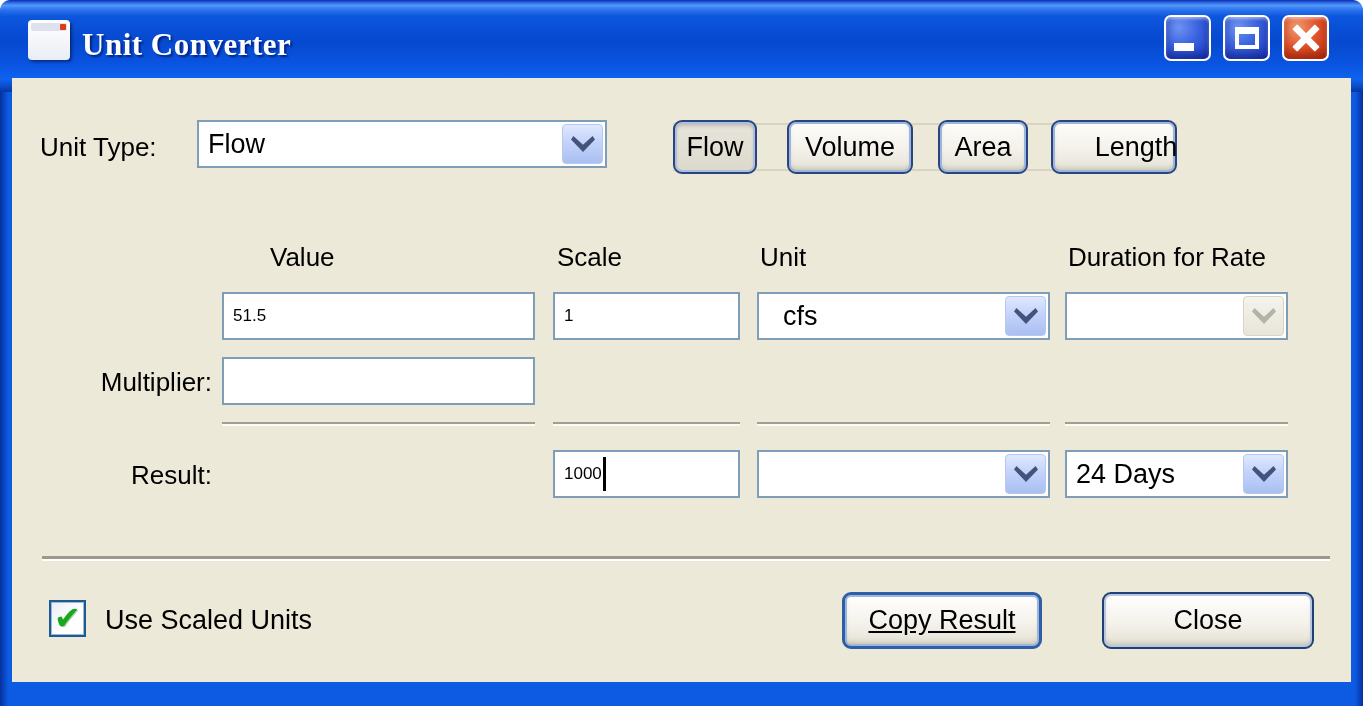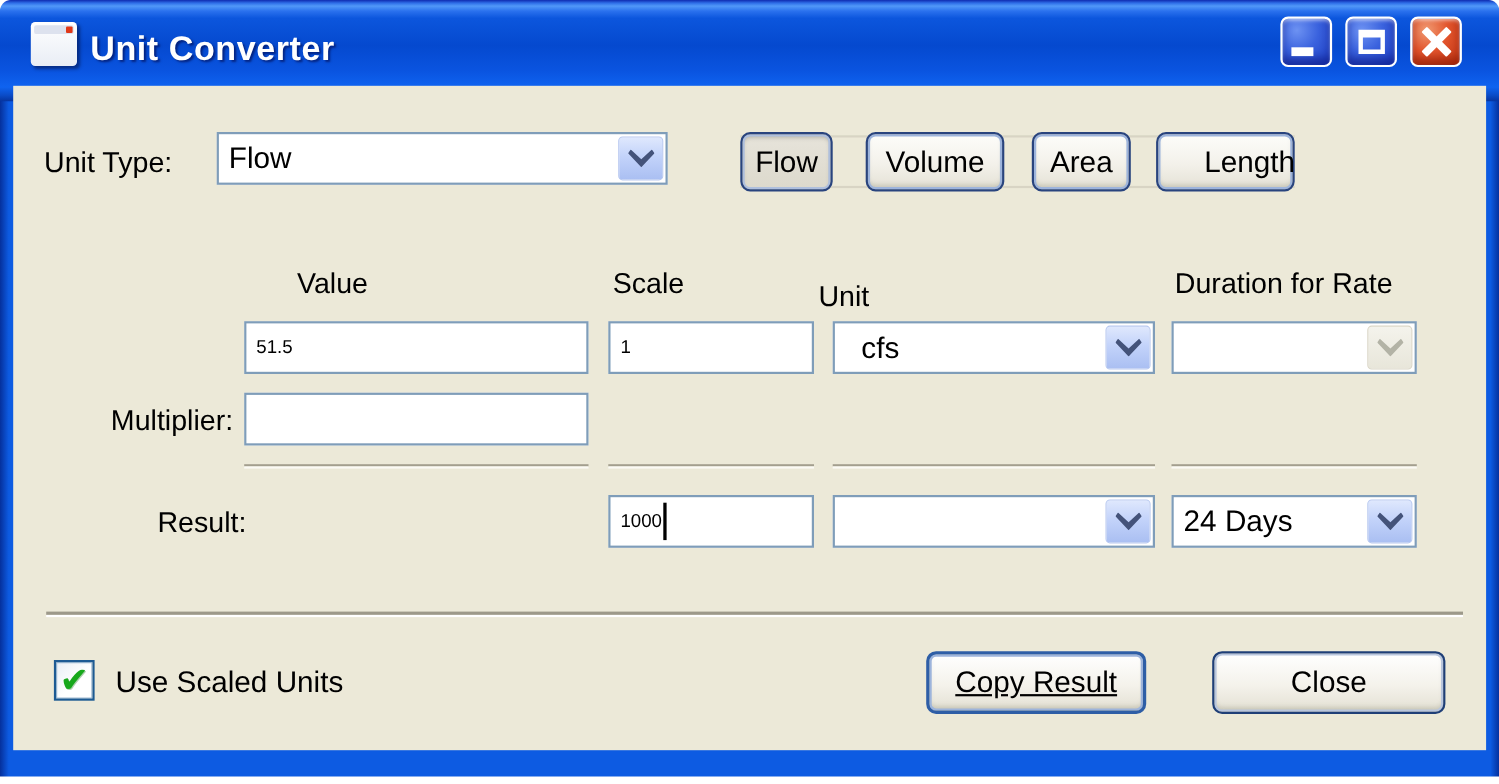--- a/index.html
+++ b/index.html
@@ -10,21 +10,21 @@
     position:absolute; left:0; top:0; width:1363px; height:706px;
     background:linear-gradient(90deg,#05309c 0,#0d5be2 8px,#0d5be2 calc(100% - 8px),#05309c 100%);
     border-radius:12px 12px 0 0;
   }
   
   .titlebar{
     position:absolute; left:0; top:0; right:0; height:92px;
     border-radius:10px 10px 0 0;
     background:linear-gradient(180deg,#0f2bb0 0%,#2e6ee8 3%,#5198f8 6%,#2a71ee 11%,
                #0c56dd 18%,#0549cf 45%,#0a54e0 70%,#0f63f0 86%,#0a4cc8 94%,#06349f 100%);
-    display:flex; align-items:center;
+    display:flex; align-items:center;font-family:Liberation Serif, serif;
   }
   .app-icon{
     position:absolute; left:28px; top:20px; width:42px; height:40px;
     background:linear-gradient(180deg,#ffffff,#e9edf5);
     border-radius:4px; box-shadow:2px 2px 3px rgba(0,0,30,.45);
   }
   .app-icon .bar{
     position:absolute; left:3px; right:3px; top:3px; height:8px;
     background:#dde2ee; border-radius:2px;
   }
@@ -167,21 +167,21 @@
       </div>
     <div class="typebtn" style="left:926px; top:42px; width:90px;">
         <span>Area</span>
       </div>
     <div class="typebtn" style="left:1039px; top:42px; width:126px;padding-left:44px;">
         <span>Length</span>
       </div>
 
     <div class="lbl" style="left:258px;  top:164px;">Value</div>
     <div class="lbl" style="left:545px;  top:164px;">Scale</div>
-    <div class="lbl" style="left:732px;  top:164px;margin-top:12px;">Unit</div>
+    <div class="lbl" style="left:748px;  top:164px;">Unit</div>
     <div class="lbl" style="left:1056px; top:164px;">Duration for Rate</div>
 
     <div class="field" style="left:210px; top:214px; width:313px;">
       <span>51.5</span>
     </div>
     <div class="field" style="left:541px; top:214px; width:187px;">
       <span>1</span>
     </div>
     <div class="combo" style="left:745px; top:214px; width:293px;padding-left:24px;">
       <span>cfs</span>
@@ -203,21 +203,21 @@
     <div class="rlabel" style="top:289px;">Multiplier:</div>
     <div class="field" style="left:210px; top:279px; width:313px;">
       <span></span>
     </div>
 
     <div class="colsep" style="left:210px;  top:344px; width:313px;"></div>
     <div class="colsep" style="left:541px;  top:344px; width:187px;"></div>
     <div class="colsep" style="left:745px;  top:344px; width:293px;"></div>
     <div class="colsep" style="left:1053px; top:344px; width:223px;"></div>
 
-    <div class="rlabel" style="top:382px;margin-left:12px;">Result:</div>
+    <div class="rlabel" style="top:382px;">Result:</div>
     <div class="field" style="left:541px; top:372px; width:187px;">
       <span>1000</span>
         <span class="caret"></span>
     </div>
     <div class="combo" style="left:745px; top:372px; width:293px;">
       <span class="arrow">
         <svg width="24" height="16" viewBox="0 0 12 8">
             <path d="M1.2 0 L6 4.4 L10.8 0 L12 1.7 L6 8 L0 1.7 Z" fill="#44537a"></path>
           </svg>
       </span>

